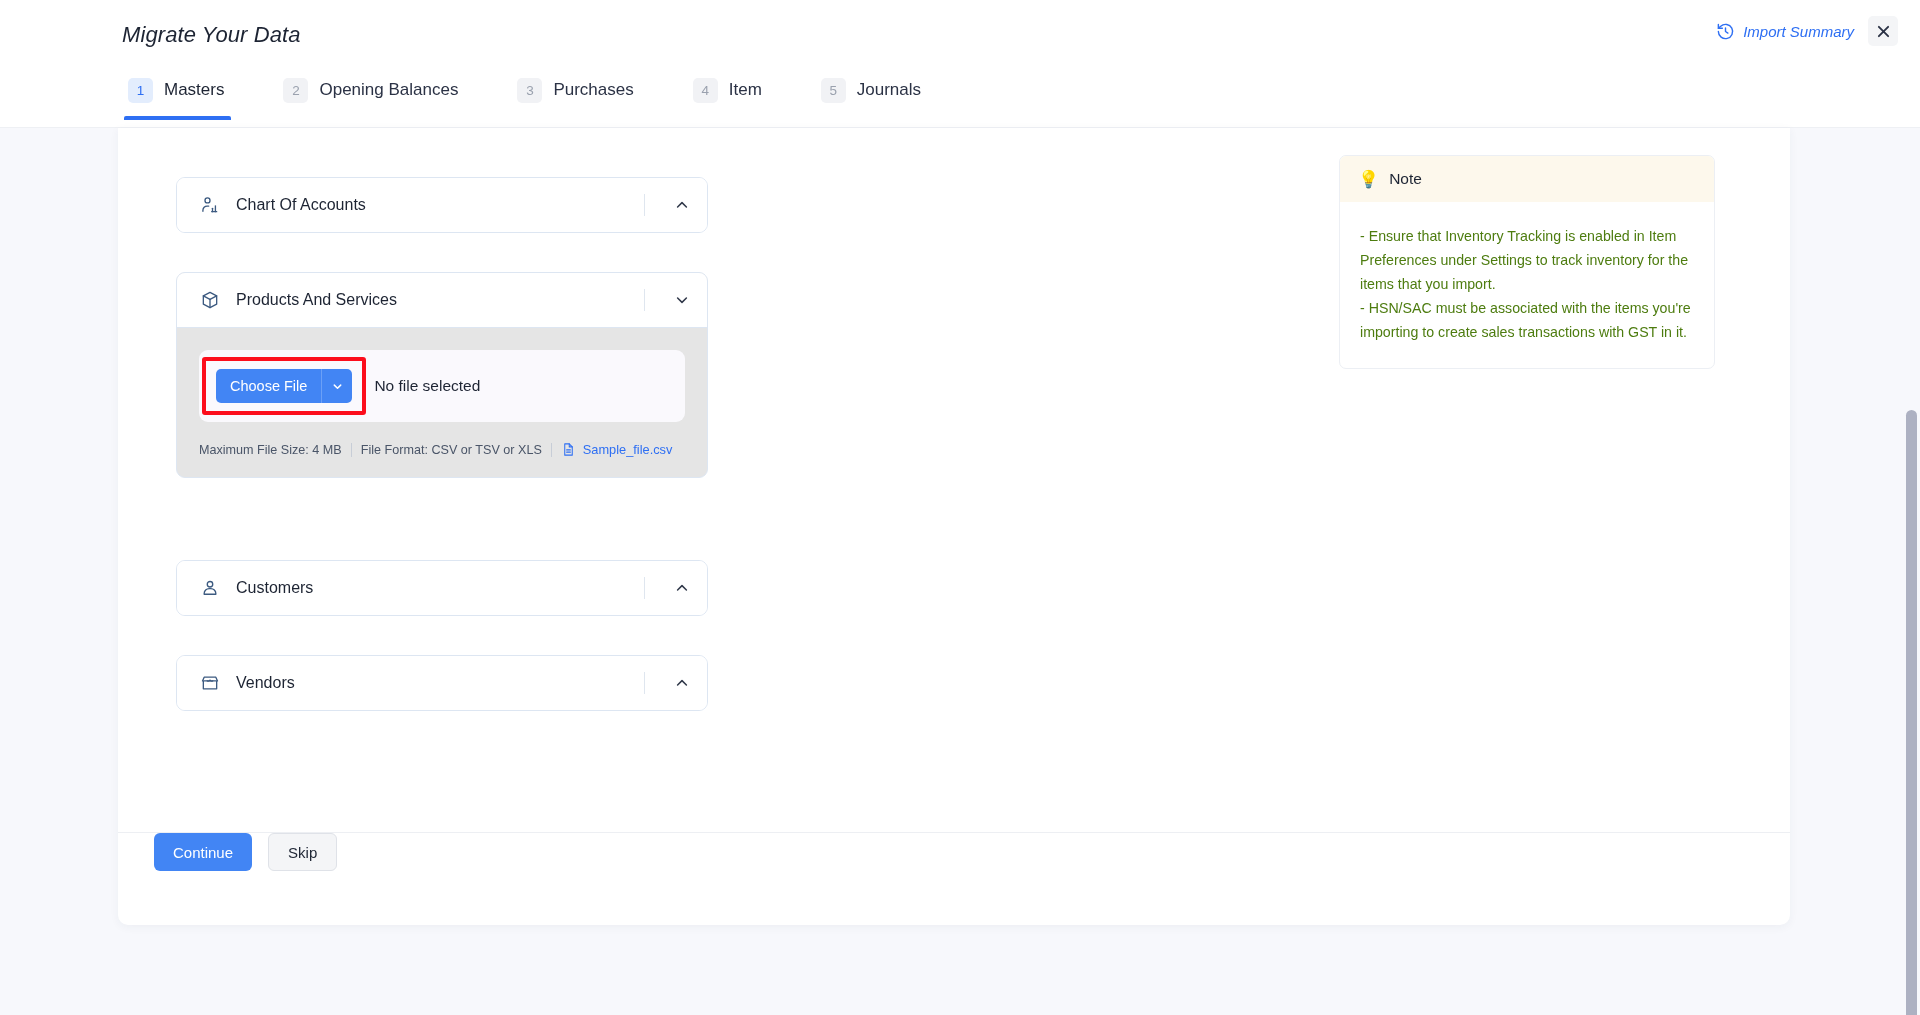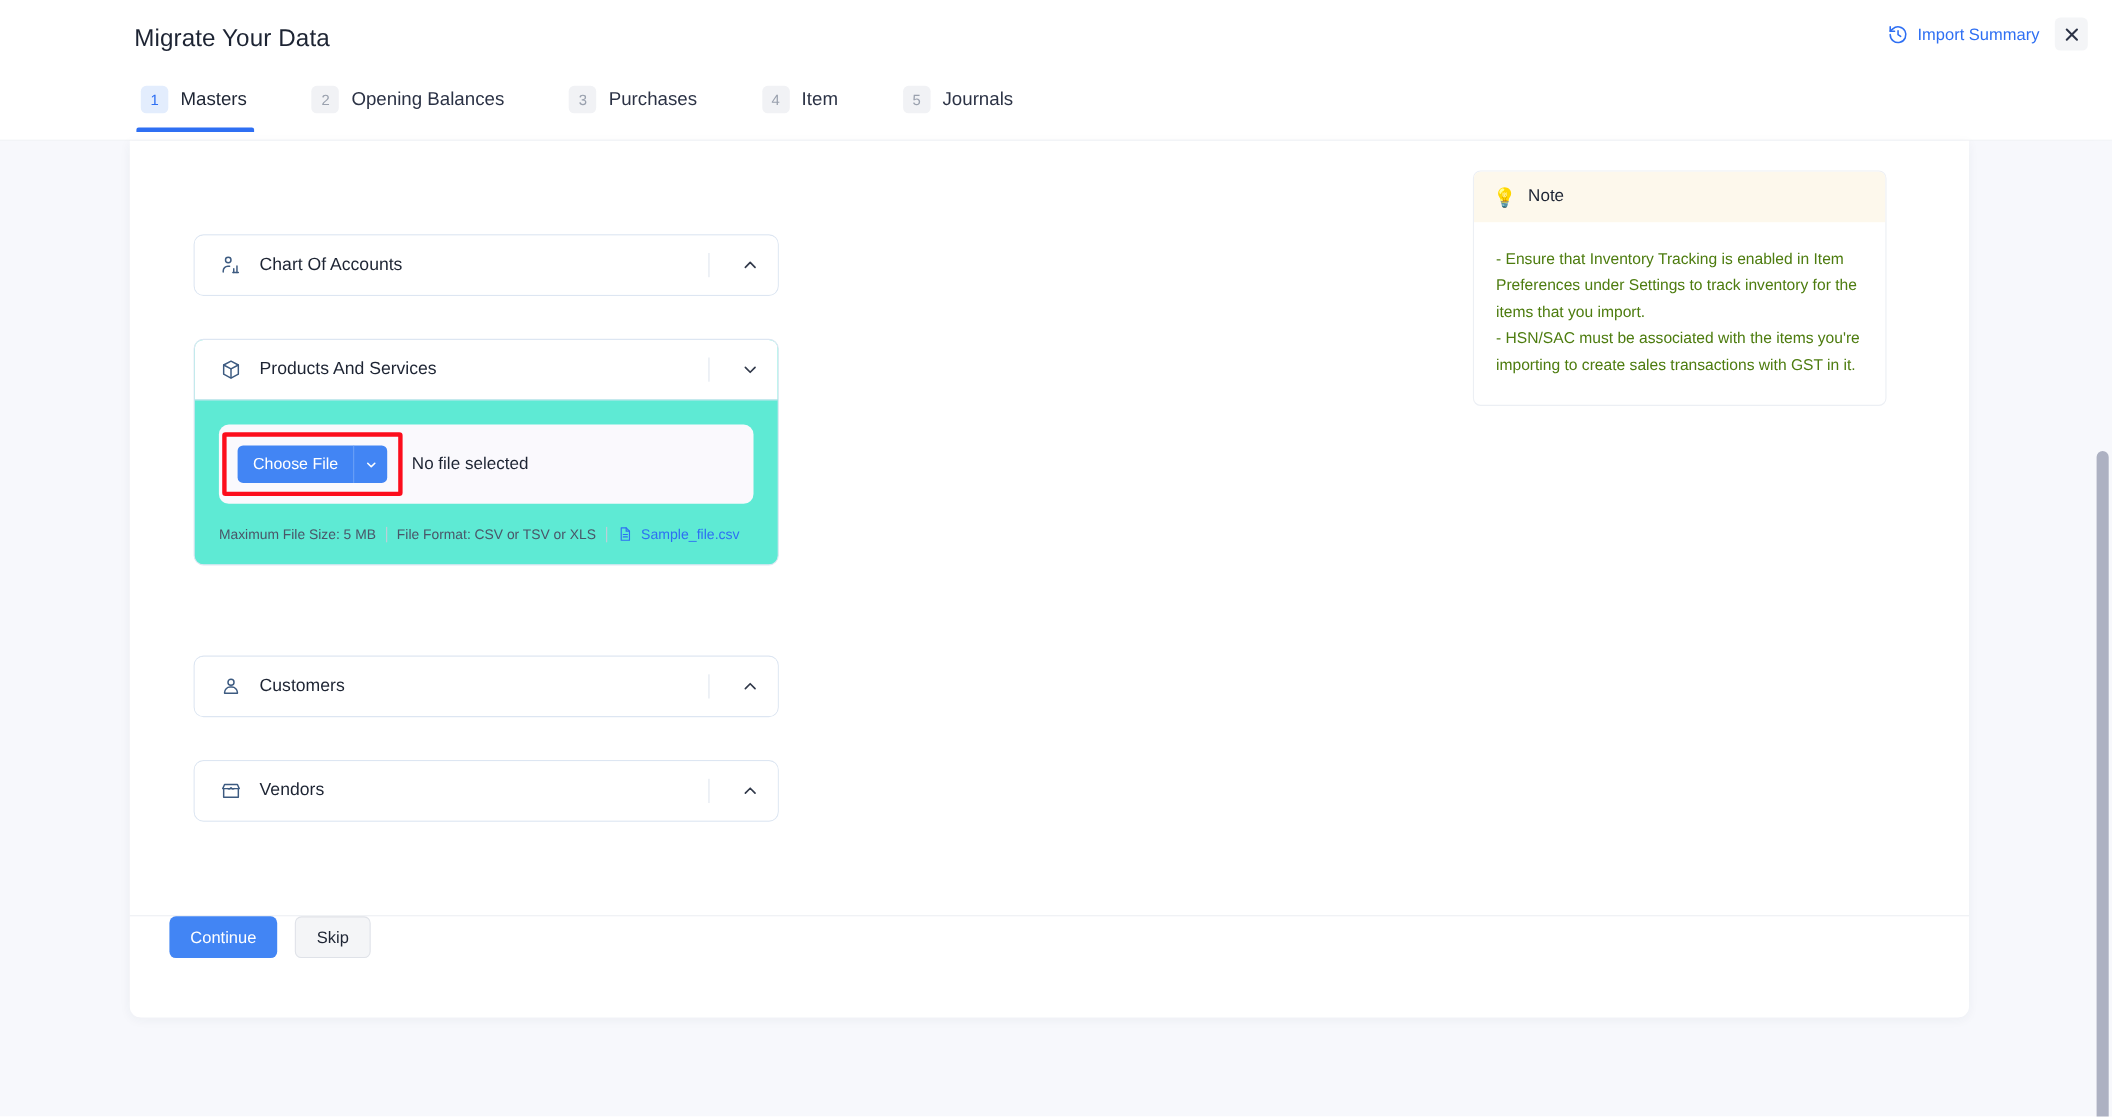--- a/index.html
+++ b/index.html
@@ -21,20 +21,21 @@
 
   
   .header {
     position: absolute;
     left: 0; top: 0;
     width: 1920px;
     height: 72px;
     background: #ffffff;
     display: flex;
     align-items: center;
+    font-style: italic;
   }
   .page-title {
     position: absolute;
     left: 122px;
     top: 22px;
     font-size: 22px;
     font-weight: 400;
     color: #1d2433;
     letter-spacing: 0.1px;
   }
@@ -156,26 +157,25 @@
   }
 
   
   .accordions {
     position: absolute;
     left: 58px;
     top: 49px;
     width: 532px;
   }
   .panel {
-    background: #5eead4;
+    background: #e5e5e5;
     border: 1px solid #dde6f2;
     border-radius: 9px;
     margin-bottom: 39px;
     overflow: hidden;
-    margin-top: 36px;
   }
   .panel.open { margin-bottom: 82px; }
   .panel.last { margin-bottom: 0; }
 
   .panel-head {
     height: 54px;
     display: flex;
     align-items: center;
     padding: 0 0 0 22px;
     cursor: pointer;
@@ -505,21 +505,21 @@
                       <path d="M2.5 4.5 L6 8 L9.5 4.5"></path>
                     </svg>
                   </span>
                 </button>
               </div>
 
               <span class="no-file">No file selected</span>
             </div>
 
             <div class="file-meta">
-              <span>Maximum File Size: 5 MB</span>
+              <span>Maximum File Size: 4 MB</span>
               <span class="meta-sep"></span>
               <span>File Format: CSV or TSV or XLS</span>
               <span class="meta-sep"></span>
               <span class="file-icon">
                 <svg width="15" height="15" viewBox="0 0 20 20" fill="none" stroke="#2e6ff3" stroke-width="1.4" stroke-linecap="round" stroke-linejoin="round">
                   <path d="M5 2.5h6l4 4v11H5z"></path>
                   <path d="M11 2.5v4h4"></path>
                   <path d="M7.5 10.5h5M7.5 13.5h5"></path>
                 </svg>
               </span>

